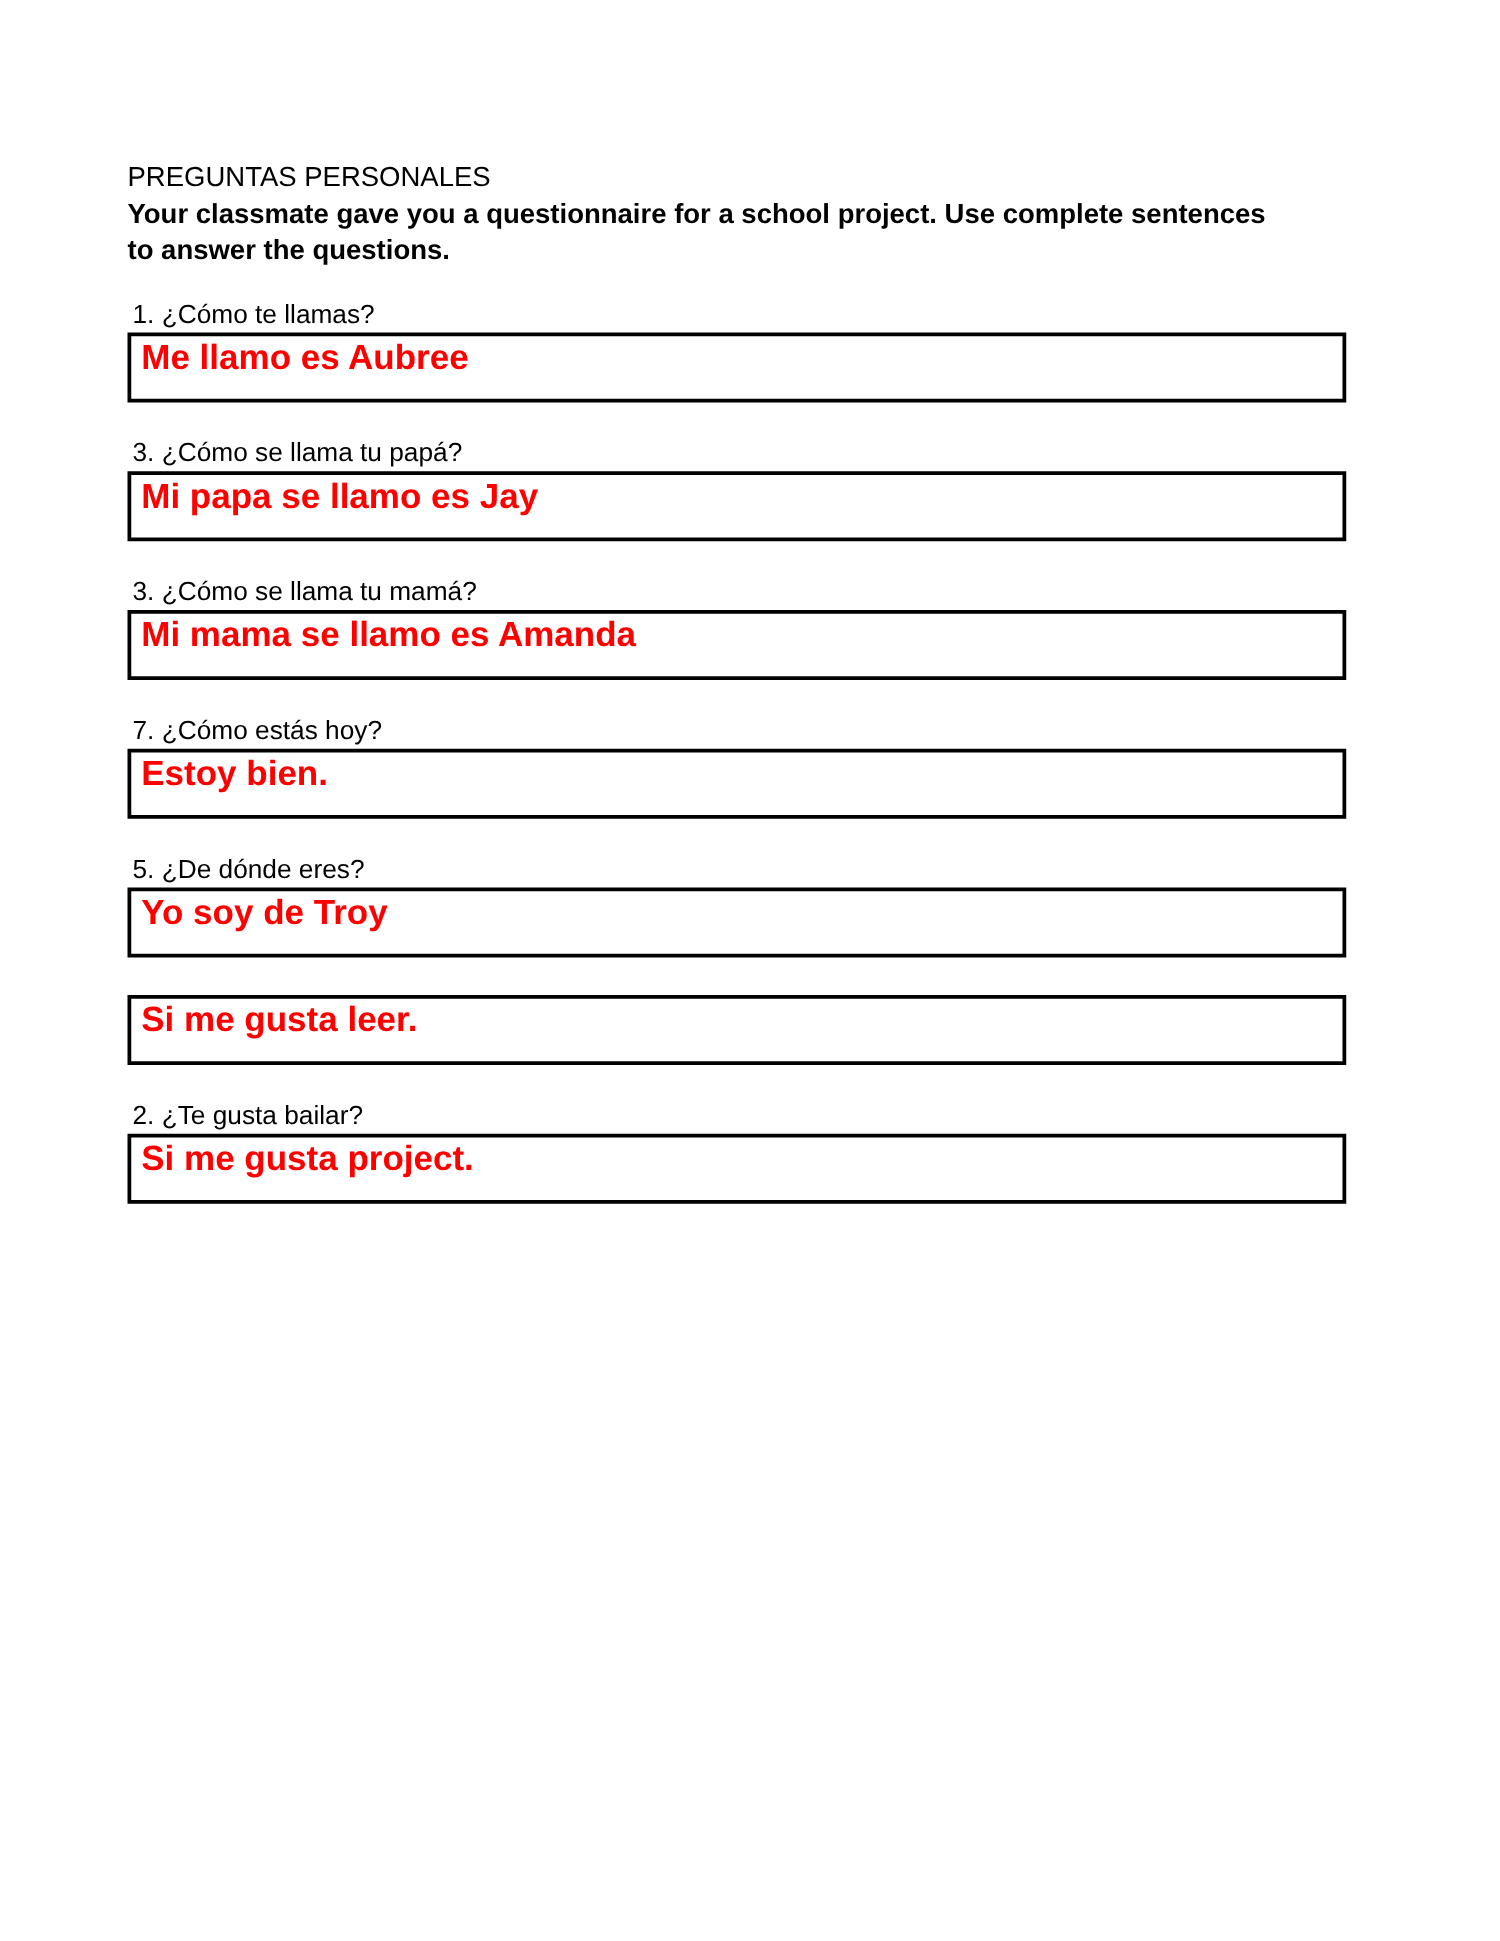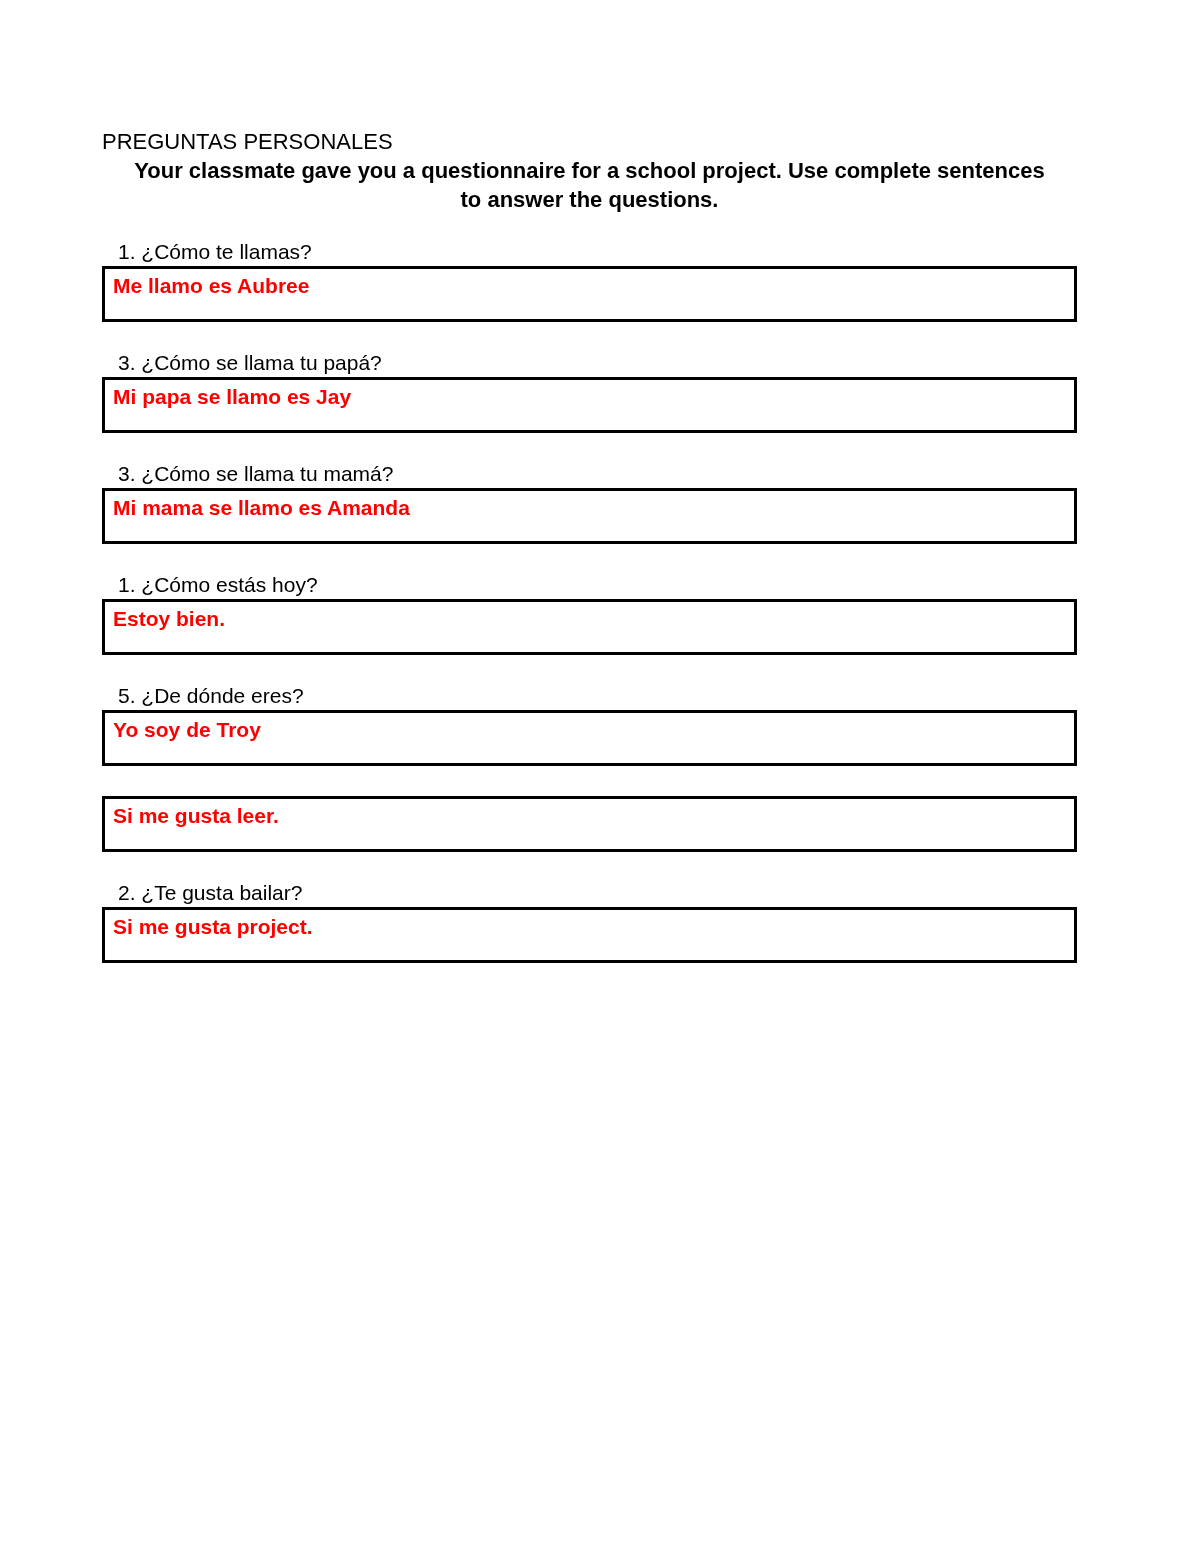--- a/index.html
+++ b/index.html
@@ -27,45 +27,44 @@
     line-height: 28px;
     white-space: nowrap;
   }
   .doc-instructions {
     font-size: 22px;
     font-weight: bold;
     line-height: 29px;
   }
   .doc-instructions .line {
     white-space: nowrap;
-    text-align: center;
   }
   .questions {
     margin-top: 27px;
   }
   .q-block {
     margin-bottom: 30px;
   }
   .q-label {
     font-size: 21px;
     font-weight: normal;
     line-height: 22px;
-    margin: 0 0 3px 16px;
+    margin: 0 0 3px 4px;
     white-space: nowrap;
   }
   .answer-box {
     box-sizing: border-box;
     width: 975px;
     height: 56px;
     border: 3px solid #000000;
     padding: 4px 8px;
     background: #ffffff;
   }
   .answer-text {
-    font-size: 21px;
+    font-size: 28px;
     font-weight: bold;
     line-height: 26px;
     color: #ff0000;
     white-space: nowrap;
   }
 </style>
 </head>
 <body>
 
 <div class="page">
@@ -94,21 +93,21 @@
     </div>
 
     <div class="q-block">
       <div class="q-label">3. ¿Cómo se llama tu mamá?</div>
       <div class="answer-box">
         <div class="answer-text">Mi mama se llamo es Amanda</div>
       </div>
     </div>
 
     <div class="q-block">
-      <div class="q-label">1. ¿Cómo estás hoy?</div>
+      <div class="q-label">7. ¿Cómo estás hoy?</div>
       <div class="answer-box">
         <div class="answer-text">Estoy bien.</div>
       </div>
     </div>
 
     <div class="q-block">
       <div class="q-label">5. ¿De dónde eres?</div>
       <div class="answer-box">
         <div class="answer-text">Yo soy de Troy</div>
       </div>

